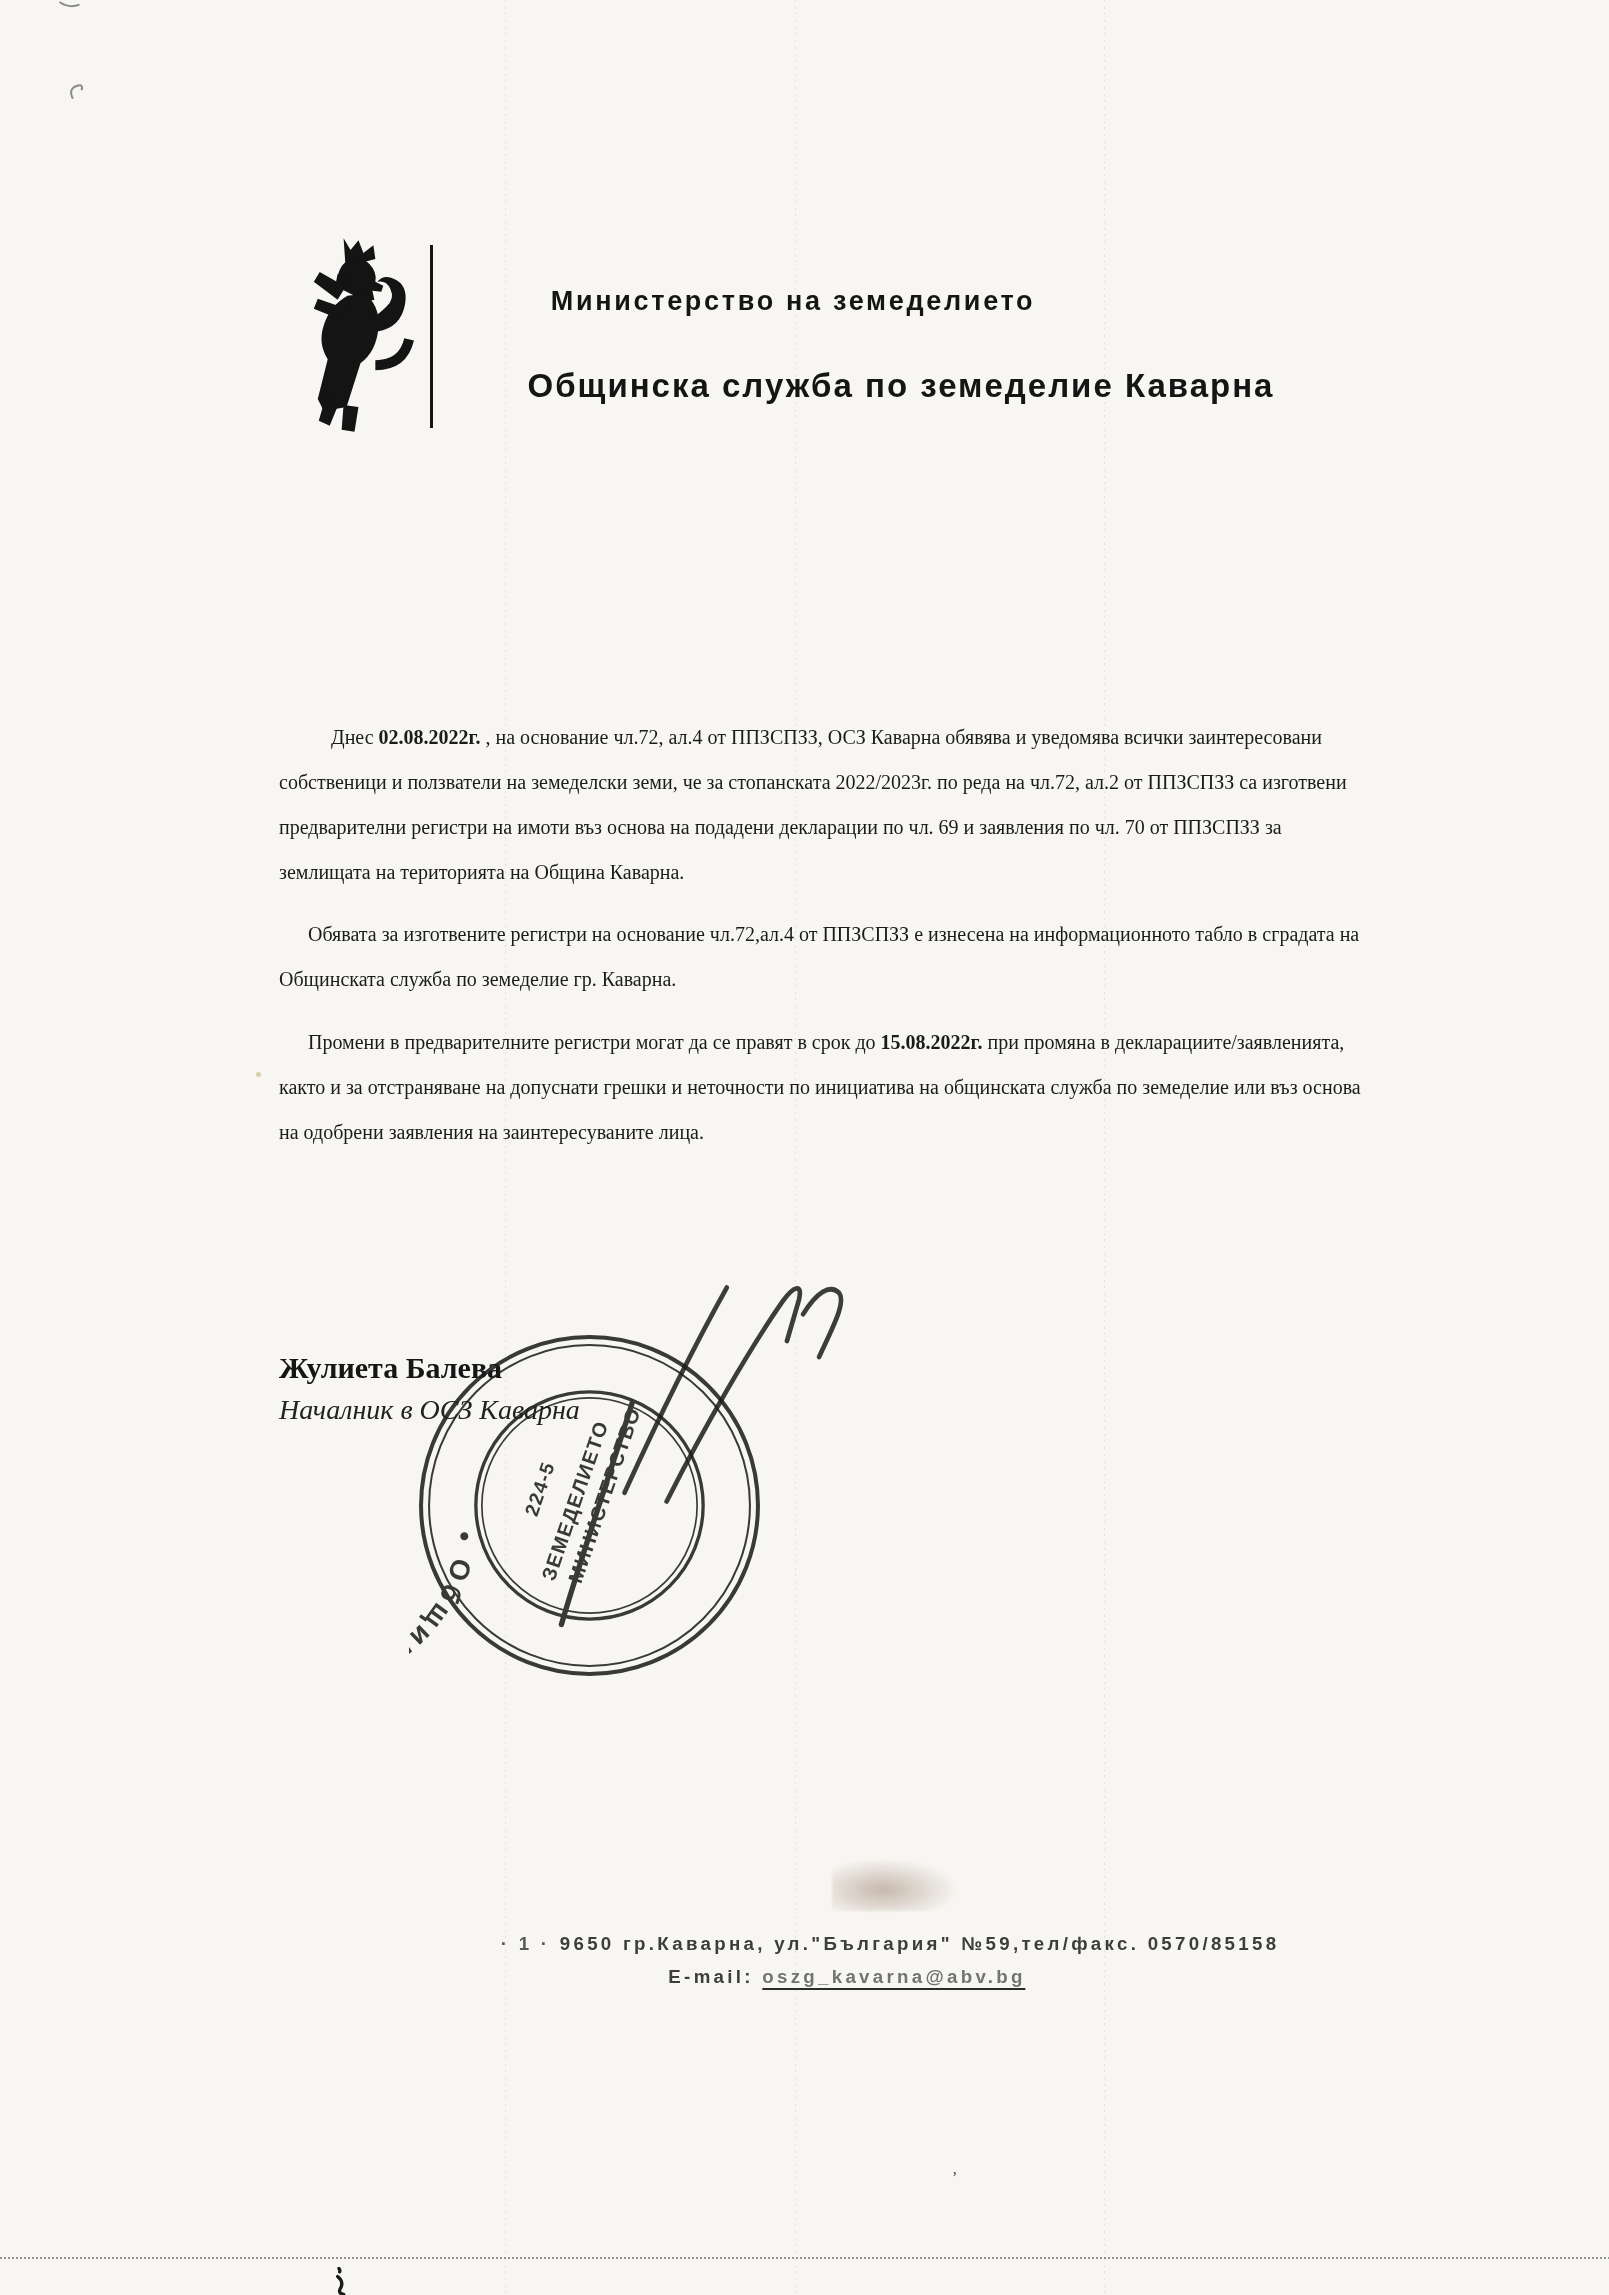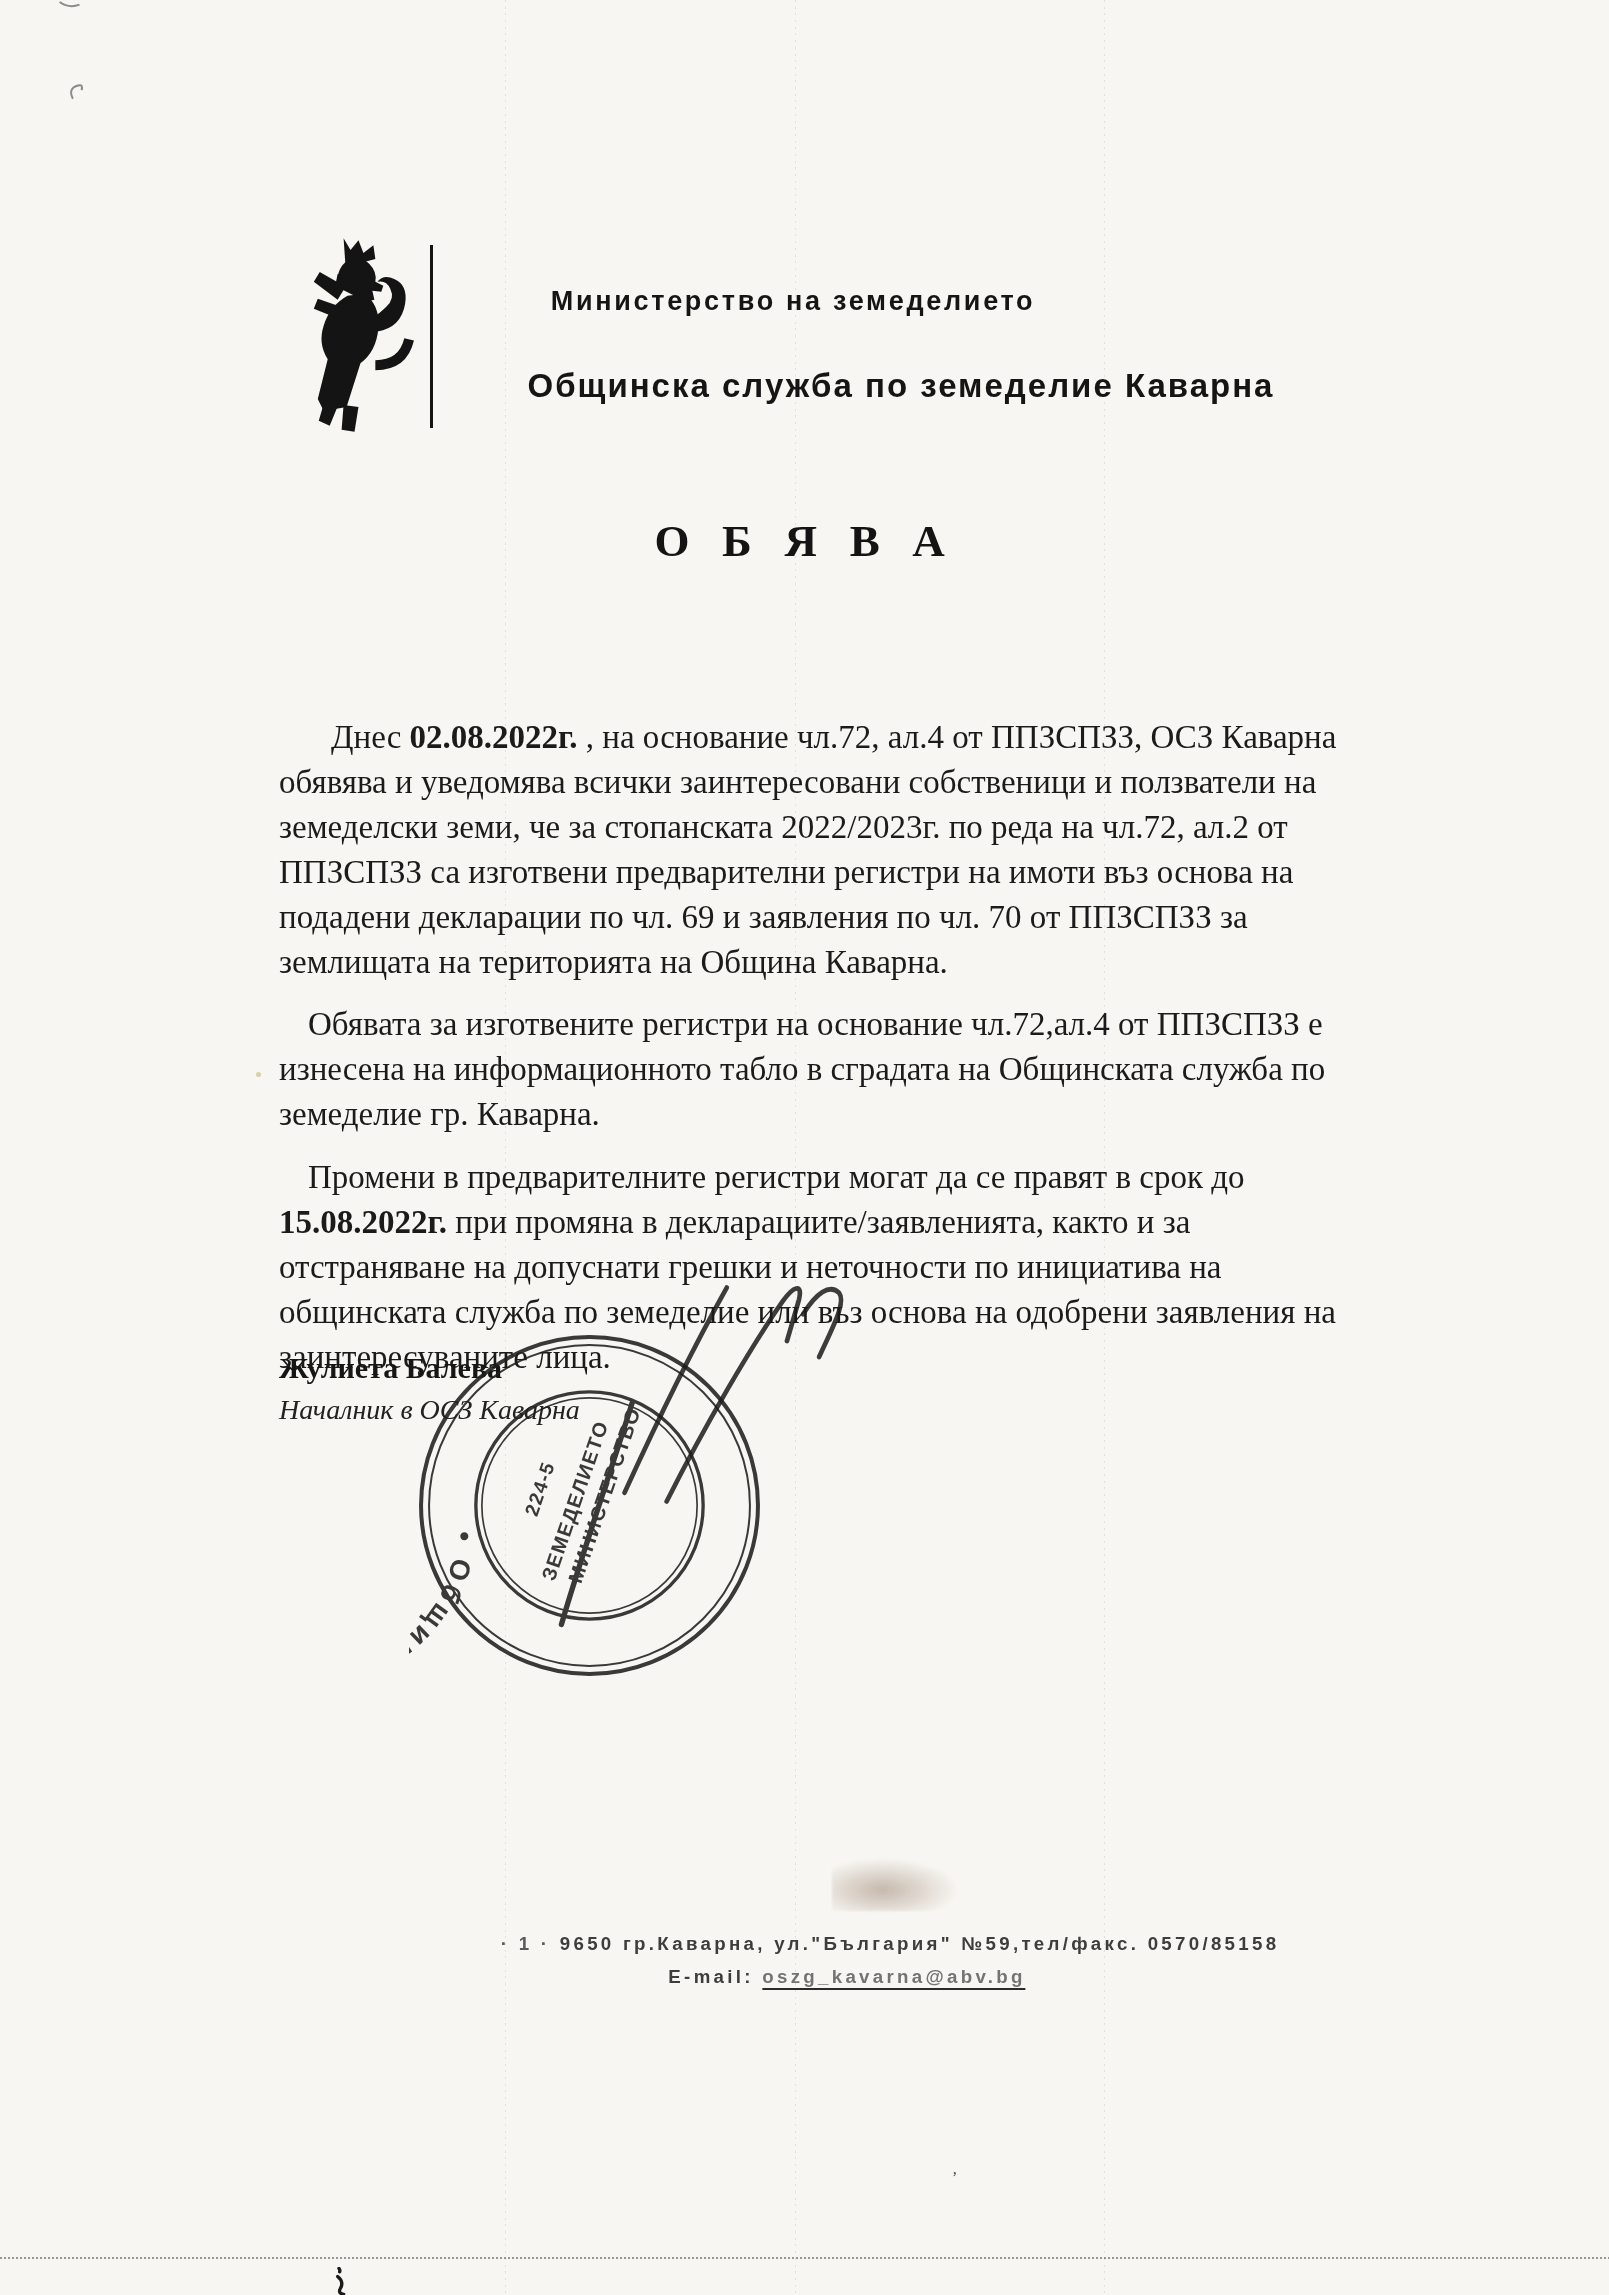--- a/index.html
+++ b/index.html
@@ -19,21 +19,21 @@
     font-family:"Liberation Sans","DejaVu Sans",sans-serif;font-weight:bold;color:#151515;}
   .h1{left:754px;top:238px;font-size:31px;letter-spacing:2.7px;}
   .h2{left:793px;top:286px;font-size:27px;letter-spacing:2.7px;}
   .h3{left:864px;top:327px;font-size:28px;letter-spacing:2px;}
   .h4{left:901px;top:367px;font-size:33px;letter-spacing:2px;}
   
   .doc-title{position:absolute;left:805px;top:515px;transform:translateX(-50%);
     font-size:45px;font-weight:bold;letter-spacing:10.7px;white-space:nowrap;color:#141414;}
   
   .body-copy{position:absolute;left:279px;top:715px;width:1091px;
-    font-size:33px;line-height:45px;}
+    font-size:20px;line-height:45px;}
   .body-copy p{margin:0 0 17.4px 0;white-space:pre-wrap;}
   .para-1{text-indent:52px}.para-2{text-indent:29px}.para-3{text-indent:20px}.para-4{text-indent:29px}
   .body-copy b{font-weight:bold;}
   
   .sig{position:absolute;left:279px;top:1351px;}
   .sig-name{font-size:30px;font-weight:bold;color:#161616;}
   .sig-role{font-size:28px;font-style:italic;margin-top:9.4px;color:#222;}
   
   .stamp{position:absolute;left:409px;top:1325px;width:361px;height:361px;opacity:.88;}
   .pen{position:absolute;left:561px;top:1262px;width:361px;height:261px;opacity:.85;}
@@ -75,21 +75,20 @@
       <path d="M58,172 l-2,25 13,2 4,-25 z"></path>
       <path d="M92,98 q24,-4 28,-28 q3,-19 -11,-25 q-11,-5 -17,3 q9,-2 13,7 q5,10 -4,18 q-8,8 -13,10 z"></path>
       <path d="M90,132 q28,0 34,-26" fill="none" stroke="#141414" stroke-width="10"></path>
     </g>
   </svg>
   <div class="lh-divider"></div>
 
   <div class="hline h2">Министерство на земеделието</div>
   <div class="hline h4">Общинска служба по земеделие Каварна</div>
 
-  <div class="doc-title">О Б Я В А</div>
 
   <main class="body-copy">
     <p class="para-1"><span>Днес </span><b>02.08.2022г.</b><span> , на основание чл.72, ал.4 от ППЗСПЗЗ, ОСЗ Каварна обявява и уведомява всички заинтересовани собственици и ползватели на земеделски земи, че за стопанската 2022/2023г. по реда на чл.72, ал.2 от ППЗСПЗЗ са изготвени предварителни регистри на имоти въз основа на подадени декларации по чл. 69 и заявления по чл. 70 от ППЗСПЗЗ за землищата на територията на Община Каварна.</span></p>
     <p class="para-2">Обявата за изготвените регистри на основание чл.72,ал.4 от ППЗСПЗЗ е изнесена на информационното табло в сградата на Общинската служба по земеделие гр. Каварна.</p>
     <p class="para-4"><span>Промени в предварителните регистри могат да се правят в срок до </span><b>15.08.2022г.</b><span> при промяна в декларациите/заявленията, както и за отстраняване на допуснати грешки и неточности по инициатива на общинската служба по земеделие или въз основа на одобрени заявления на заинтересуваните лица.</span></p>
   </main>
 
   <div class="sig">
     <div class="sig-name">Жулиета Балева</div>
     <div class="sig-role">Началник в ОСЗ Каварна</div>

